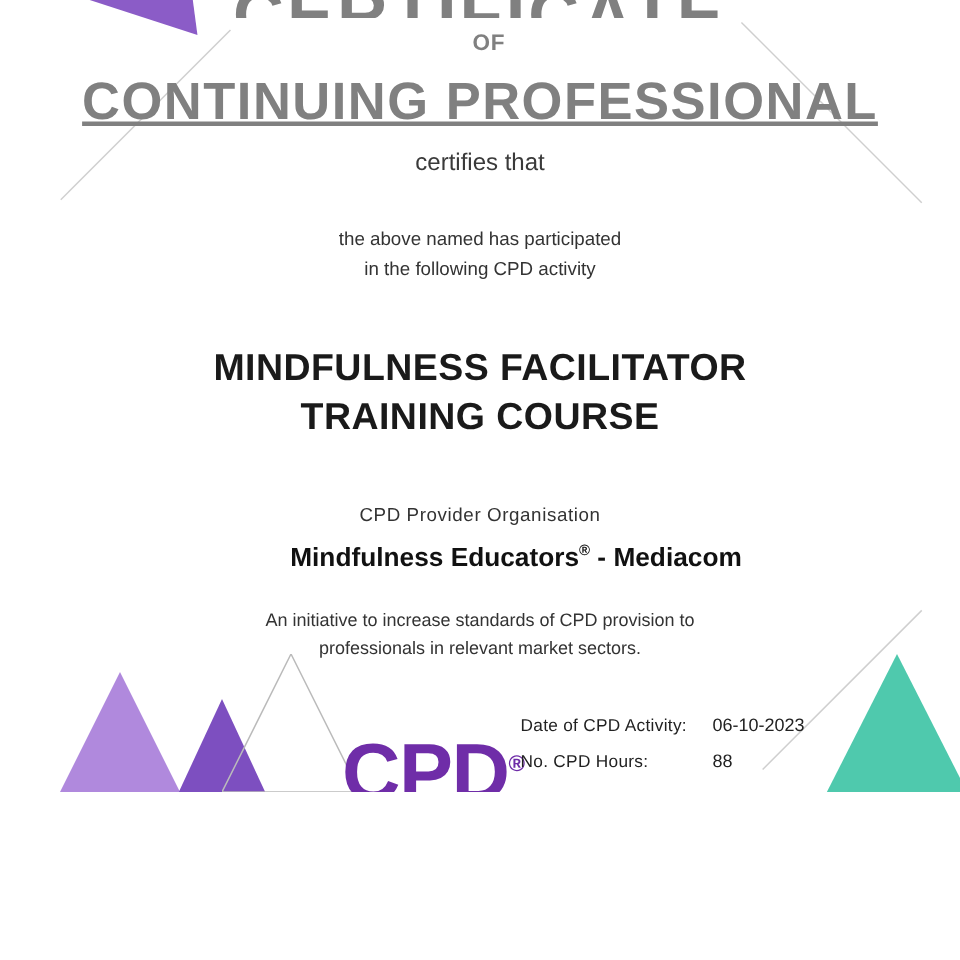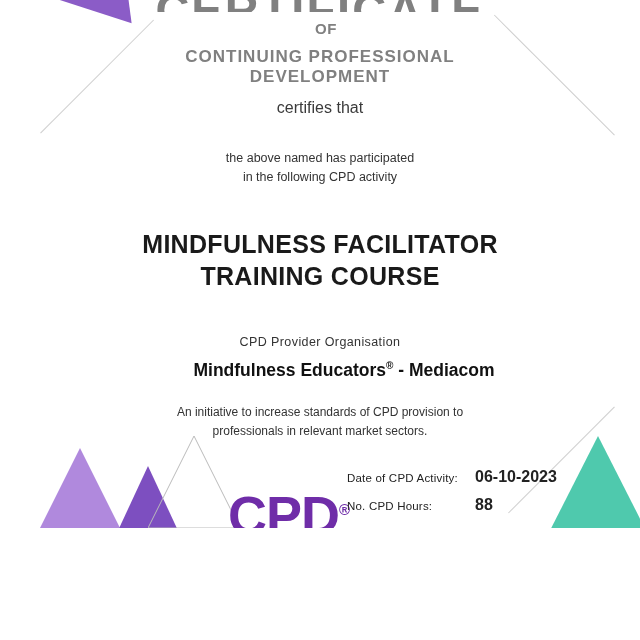--- a/index.html
+++ b/index.html
@@ -123,25 +123,26 @@
   .title-of {
     margin-top: 8px;
     font-size: 15px;
     font-weight: bold;
     color: #808080;
     letter-spacing: 0.5px;
     padding-left: 12px;
   }
   .title-cpd {
     margin-top: 10px;
-    font-size: 17px;
+    font-size: 35px;
     font-weight: bold;
     color: #808080;
     letter-spacing: 1px;
     line-height: 1.18;
+    text-decoration: underline;
   }
   .service-line {
     margin-top: 22px;
     font-size: 16px;
     color: #3a3a3a;
     letter-spacing: 0.6px;
   }
   .certifies {
     margin-top: 12px;
     font-size: 16px;
@@ -233,22 +234,22 @@
     margin-bottom: 10px;
     font-size: 11.5px;
     color: #222222;
   }
   .detail-label {
     width: 128px;
     letter-spacing: 0.2px;
     padding-left: 19px;
   }
   .detail-value {
-    font-size: 16px;
-    font-weight: bold;
+    font-size: 12px;
+    font-weight: normal;
     color: #222222;
   }
 </style>
 </head>
 <body>
 
 <div class="certificate">
 
   <div class="deco deco-tl-line"></div>
   <div class="deco deco-tl-purple"></div>
@@ -262,21 +263,20 @@
     </svg>
   </div>
   <div class="deco deco-br-teal"></div>
   <div class="deco deco-br-line"></div>
 
   <div class="content">
 
     <div class="title-certificate">CERTIFICATE</div>
     <div class="title-of">OF</div>
     <div class="title-cpd">CONTINUING  PROFESSIONAL</div>
-    <div class="title-cpd" style="margin-top:0">DEVELOPMENT</div>
 
     <div class="certifies">certifies that</div>
 
 
     <div class="participated">
       <div>the above named has participated</div>
       <div>in the following CPD activity</div>
     </div>
 
     <div class="course-title">

